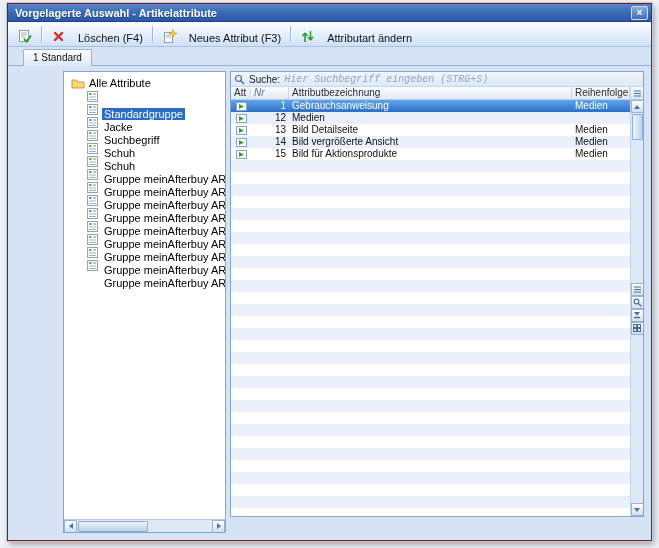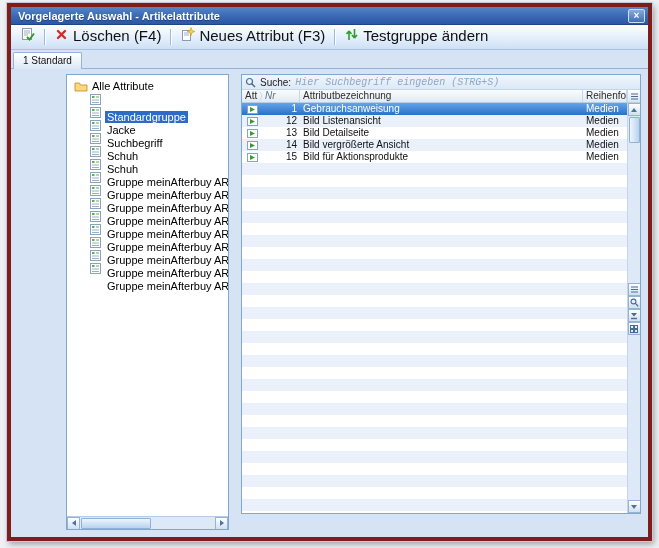--- a/index.html
+++ b/index.html
@@ -5,21 +5,21 @@
   * { box-sizing: border-box; margin: 0; padding: 0; }
   html,body { width:659px; height:548px; }
   body {
     background:#edf0f4;
     font-family:"Liberation Sans", sans-serif;
     position:relative; overflow:hidden;
   }
   .window {
     position:absolute; left:7px; top:3px; width:645px; height:538px;
     background:#d5e3f4;
-    border:4px solid #7f1d1d;
+    border:1px solid #7f1d1d;
     box-shadow:0 0 0 1px #c2cbd6, 2px 3px 6px rgba(0,0,0,.35);
   }
   
   .titlebar {
     height:18px; display:flex; align-items:center; padding:0 3px 0 7px;
     background:linear-gradient(to bottom,#5585c8 0%,#3a69b4 55%,#2a57a6 100%);
     border-bottom:1px solid #1e4488;
   }
   .title { flex:1; color:#fff; font-weight:bold; font-size:11px; text-shadow:0 1px 1px rgba(0,0,0,.35); white-space:nowrap; overflow:hidden; }
   .close-btn {
@@ -27,33 +27,33 @@
     background:linear-gradient(#86abdd,#416fb2);
     color:#fff; font-size:10px; line-height:12px; text-align:center; font-weight:bold;
     cursor:default;
   }
   
   .toolbar {
     height:25px; display:flex; align-items:center; padding:0 4px; gap:1px;
     background:linear-gradient(#fdfefe,#dceafa 70%,#cfe0f4);
     border-bottom:1px solid #a9c2e0;
   }
-  .tb-btn { display:flex; align-items:flex-start; gap:4px; height:20px; padding:0 5px; font-size:15px; color:#101010; border-radius:2px; white-space:nowrap; }
+  .tb-btn { display:flex; align-items:flex-end; gap:12px; height:20px; padding:0 5px; font-size:11px; color:#101010; border-radius:2px; white-space:nowrap; }
   .tb-sep { width:1px; height:16px; background:#9fb8d6; box-shadow:1px 0 0 #fbfdff; margin:0 3px; }
   .tb-icon { display:inline-flex; width:15px; height:15px; }
   
-  .tabstrip { height:19px; display:flex; align-items:flex-end; padding-left:2px; border-bottom:1px solid #96b2d4; }
+  .tabstrip { height:19px; display:flex; align-items:flex-end; padding-left:15px; border-bottom:1px solid #96b2d4; }
   .tab {
     height:17px; padding:0 9px; font-size:10px; line-height:16px; color:#111;
     background:linear-gradient(#ffffff,#dbe8f7);
     border:1px solid #96b2d4; border-bottom:none; border-radius:2px 2px 0 0;
     margin-bottom:-1px; position:relative; z-index:2;
   }
   
-  .content { position:absolute; left:7px; right:7px; top:67px; bottom:7px; display:flex; gap:12px;padding-left:48px; }
+  .content { position:absolute; left:7px; right:7px; top:67px; bottom:7px; display:flex; gap:4px;padding-left:48px; }
   .panel { background:#fff; border:1px solid #85a6cb; }
   
   .tree-panel { width:163px; position:relative; overflow:hidden; }
   .tree { padding:4px 2px 0 2px; font-size:11px; color:#000; }
   .tree-root { display:flex; align-items:center; gap:4px; height:14px; padding-left:5px; white-space:nowrap; }
   .tree-item { display:flex; align-items:center; gap:4px; height:13px; padding-left:21px; white-space:nowrap; }
   .tree-item .tlabel { padding:0 2px;margin-top:35px; }
   .tree-item.selected .tlabel { background:#2e6bc5; color:#fff; }
   .ticon { display:inline-flex; flex:0 0 auto; }
   .tree-hscroll {
@@ -152,21 +152,21 @@
       <span>Neues Attribut (F3)</span>
     </span>
     <span class="tb-sep"></span>
     <span class="tb-btn">
       <span class="tb-icon">
         <svg width="15" height="15">
             <path d="M5 13 L5 4 M5 4 L2.5 7 M5 4 L7.5 7" fill="none" stroke="#2e9e2e" stroke-width="1.6"></path>
             <path d="M10.5 2 L10.5 11 M10.5 11 L8 8 M10.5 11 L13 8" fill="none" stroke="#2e9e2e" stroke-width="1.6"></path>
           </svg>
       </span>
-      <span>Testgruppe ändern</span>
+      <span>Attributart ändern</span>
     </span>
   </div>
 
   <div class="tabstrip">
     <span class="tab">1 Standard</span>
   </div>
 
   <div class="content">
 
     <div class="panel tree-panel">
@@ -405,21 +405,20 @@
           </div>
 
           <div class="row alt">
             <span class="c col-att">
                 <svg width="11" height="9">
                   <rect x="0.5" y="0.5" width="10" height="8" fill="#fff" stroke="#8aa3c0"></rect>
                   <polygon points="3,2 8,4.5 3,7" fill="#3a9a3a"></polygon>
                 </svg>
               </span>
             <span class="c col-nr">12</span>
-            <span class="c col-name">Bild Listenansicht</span>
             <span class="c col-type">Medien</span>
           </div>
 
           <div class="row">
             <span class="c col-att">
                 <svg width="11" height="9">
                   <rect x="0.5" y="0.5" width="10" height="8" fill="#fff" stroke="#8aa3c0"></rect>
                   <polygon points="3,2 8,4.5 3,7" fill="#3a9a3a"></polygon>
                 </svg>
               </span>

